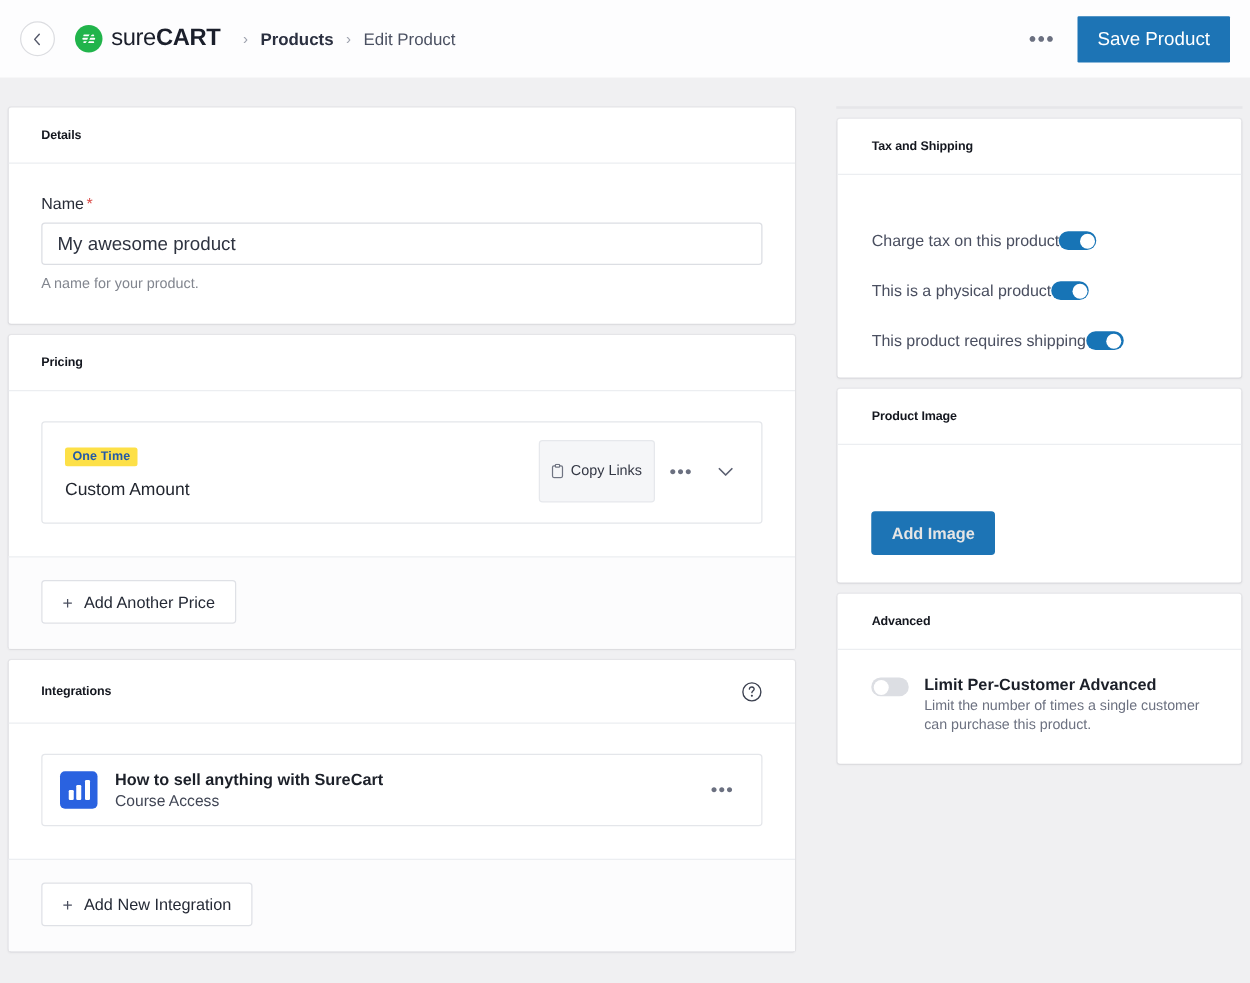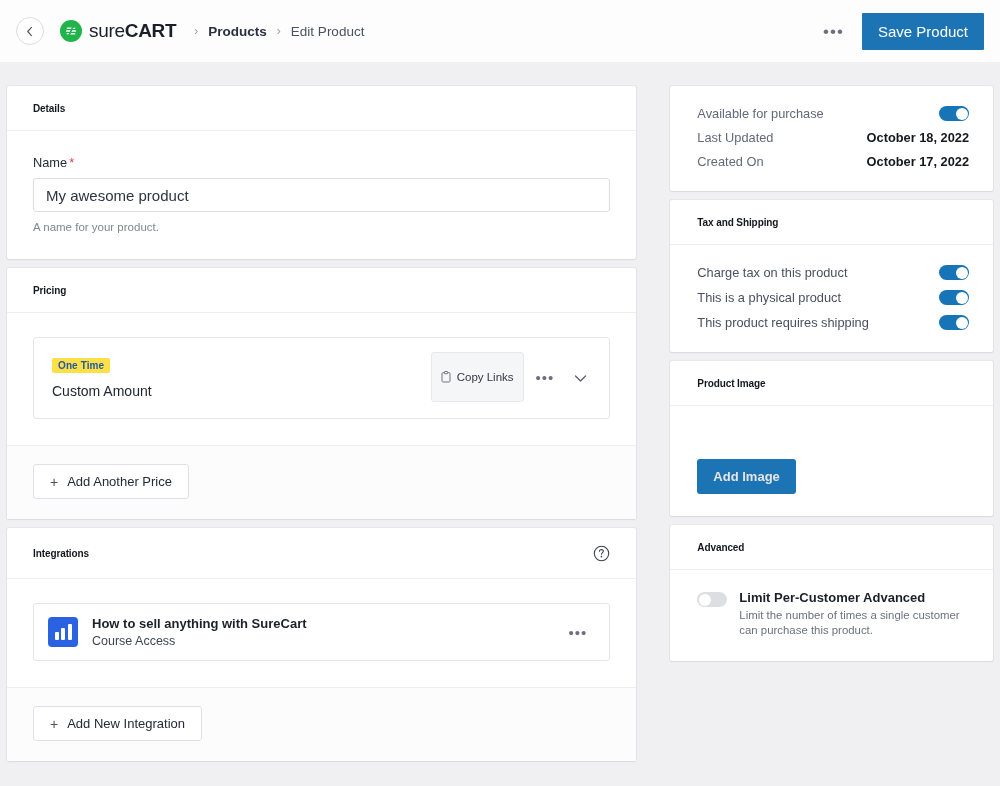--- a/index.html
+++ b/index.html
@@ -140,21 +140,21 @@
     width: 30px; height: 15px; border-radius: 9px; background: #1774b6;
     position: relative; flex: 0 0 auto; cursor: pointer;
   }
   .toggle::after {
     content: ""; position: absolute; top: 1.5px; right: 1.5px;
     width: 12px; height: 12px; border-radius: 50%; background: #fff;
   }
   .toggle.off { background: #dcdee3; }
   .toggle.off::after { right: auto; left: 1.5px; }
 
-  .ts-row { display: flex; align-items: center; justify-content: space-between; margin-bottom: 10px; }
+  .ts-row { display: flex; align-items: center; justify-content: flex-start; margin-bottom: 10px; margin-top: 25px; }
   .ts-row:last-child { margin-bottom: 0; }
   .ts-label { font-size: 12.8px; color: #4a4f60; }
 
   .adv-row { display: flex; align-items: flex-start; gap: 12px; }
   .adv-row .toggle { margin-top: 2px; }
   .adv-title { font-size: 13px; font-weight: 700; color: #1b1f28; }
   .adv-desc { font-size: 11.4px; color: #6c7180; margin-top: 3px; line-height: 1.35; max-width: 222px; }
 
   .btn-image {
     background: #1d74b5; color: #e5e5e5; border: none; font-family: inherit;
@@ -281,34 +281,20 @@
             <span>Add New Integration</span>
           </button>
         </div>
       </div>
 
     </div>
 
     <div class="col-right">
 
       <div class="card">
-        <div class="card-body">
-          <div class="kv-row">
-            <span class="kv-key">Available for purchase</span>
-            <span class="toggle"></span>
-          </div>
-          <div class="kv-row">
-            <span class="kv-key">Last Updated</span>
-            <span class="kv-val">October 18, 2022</span>
-          </div>
-          <div class="kv-row">
-            <span class="kv-key">Created On</span>
-            <span class="kv-val">October 17, 2022</span>
-          </div>
-        </div>
       </div>
 
       <div class="card">
         <div class="card-head">
           <span class="card-title">Tax and Shipping</span>
         </div>
         <div class="card-body">
           <div class="ts-row">
             <span class="ts-label">Charge tax on this product</span>
             <span class="toggle"></span>

